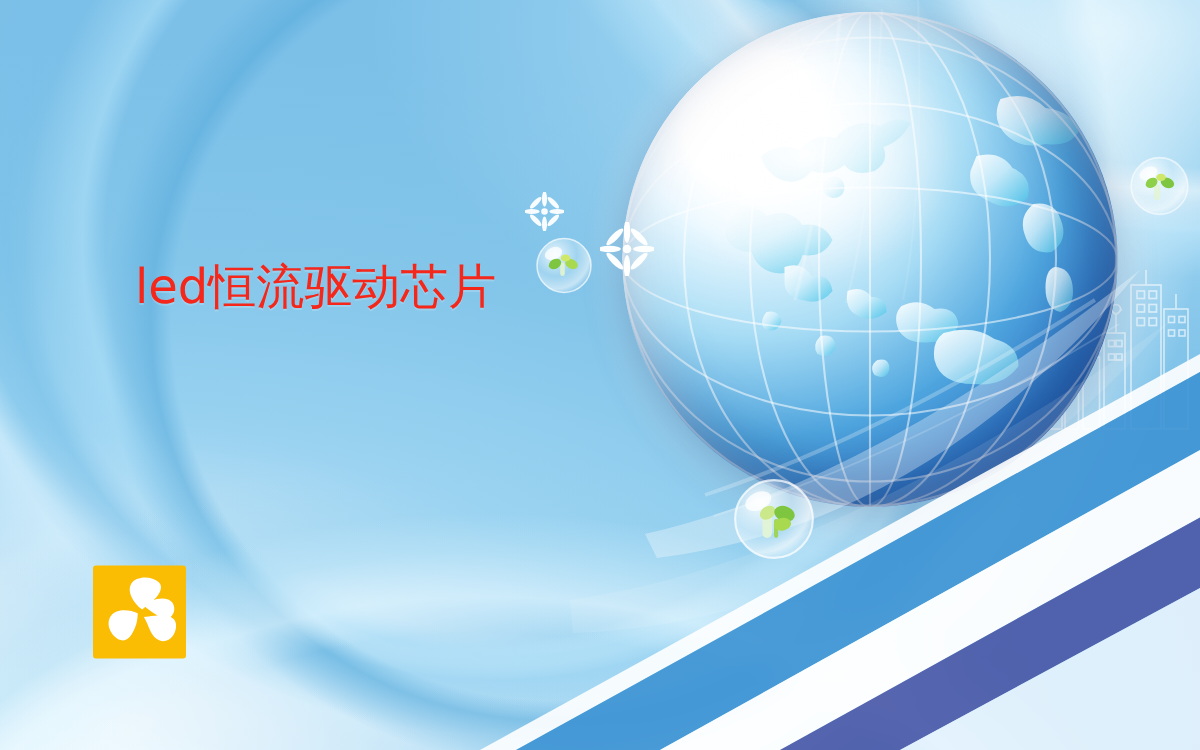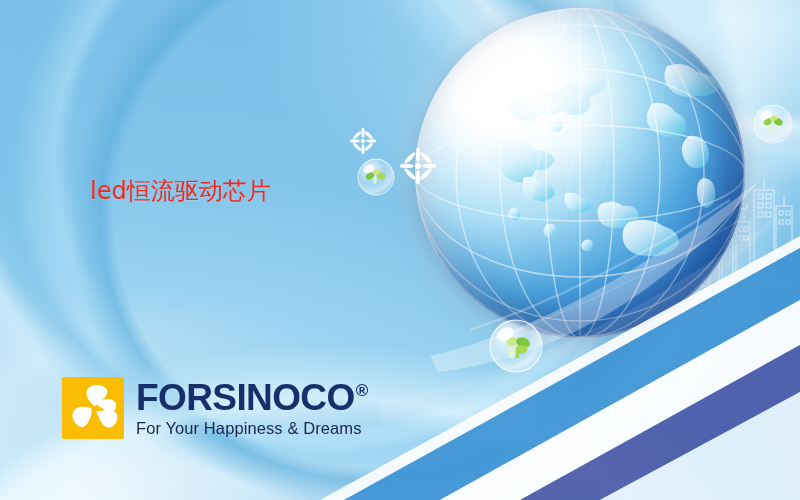--- a/index.html
+++ b/index.html
@@ -102,21 +102,21 @@
   .ribbons{position:absolute;inset:0;}
 
   
   .flower{position:absolute;}
 
   
   .headline{
     position:absolute;left:58px;top:160px;width:360px;
     color:#f5271a;
     font-family:"DejaVu Sans","Liberation Sans",sans-serif;
-    font-size:24px;line-height:62px;font-weight:400;
+    font-size:32px;line-height:62px;font-weight:400;
     white-space:nowrap;
     text-shadow:0 1px 0 rgba(255,255,255,.18);
   }
   .headline .l1{display:block;padding-left:32px;}
   .headline .l2{display:block;padding-left:42px;}
 
   
   .logo{position:absolute;left:62px;top:377px;display:flex;align-items:center;gap:12px;}
   .logo-mark{
     width:62px;height:62px;background:#fbbc04;border-radius:2px;
@@ -357,22 +357,15 @@
     <div class="logo-mark">
       <svg width="62" height="62" viewBox="0 0 62 62">
         <g fill="#ffffff">
           <path d="M31.5 29.5 C26 24 23 16 26.5 11.5 C30.5 6.5 41 8 45 13 C48 16.8 44 22 38 25.5 C35.5 27 33 28.5 31.5 29.5 Z" transform="rotate(-8 31.5 20)"></path>
           <path d="M29 31 C23 29 14.5 29.5 11.5 34.5 C8 40.3 13 48.5 19.5 50 C24.5 51.2 27.5 45 28.8 38.5 C29.3 35.5 29.2 32.5 29 31 Z" transform="rotate(6 22 39)"></path>
           <path d="M34.5 33.5 C37.5 39 38 47.5 44 50 C50 52.5 56 46 55.5 39.5 C55.1 34.3 48.5 33 42 33.2 C38.8 33.3 36 33.4 34.5 33.5 Z" transform="rotate(-4 45 42)"></path>
           <path d="M33 26.5 C37.5 24 44.5 20.5 50 22.5 C55 24.3 55.5 31 52 34 C49 36.6 43.5 33.8 38.5 30.5 C35.8 28.7 34 27.3 33 26.5 Z" transform="rotate(2 44 28)"></path>
         </g>
       </svg>
     </div>
-    <div class="logo-text">
-      <div class="logo-name">
-        <span>FORSINOCO</span>
-          <span class="reg">®</span>
-      </div>
-      <div class="logo-tag">For Your Happiness &amp; Dreams</div>
-    </div>
   </div>
 
 </div>
 
 </body></html>

